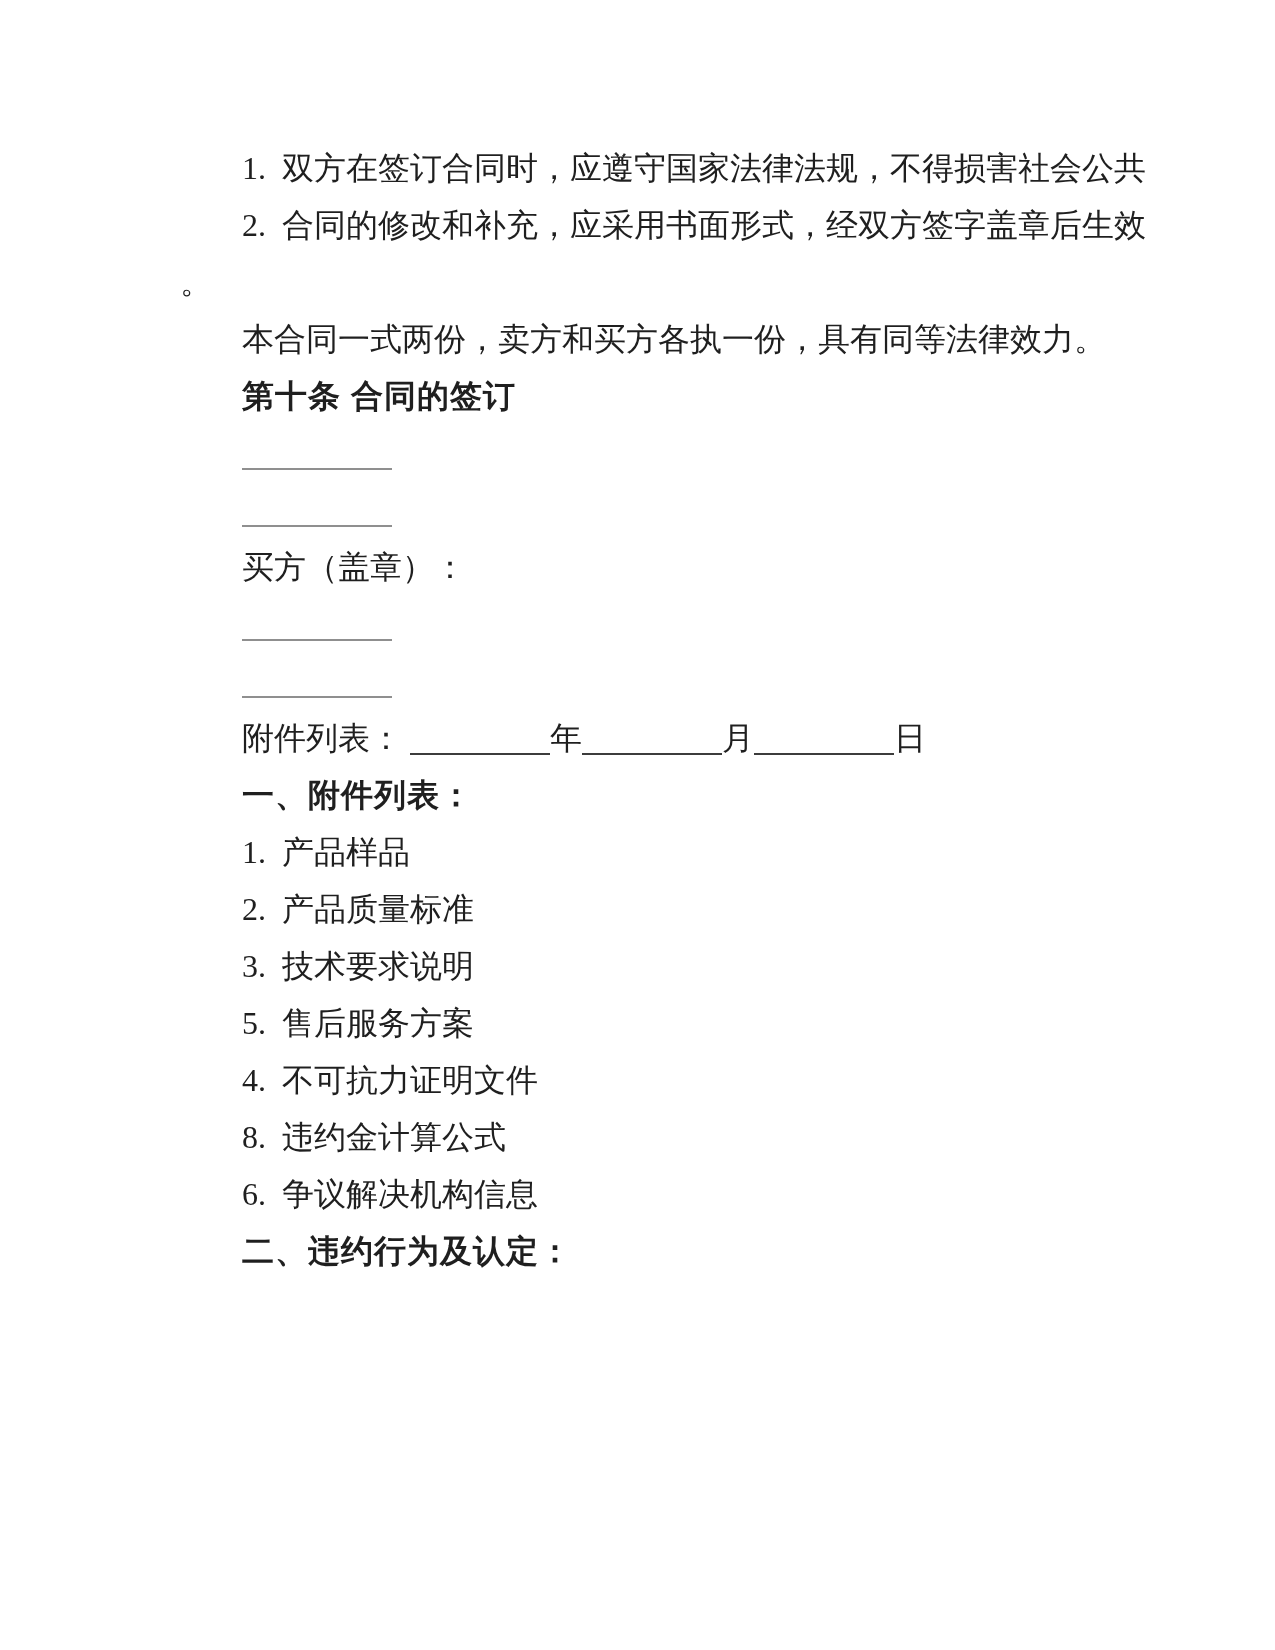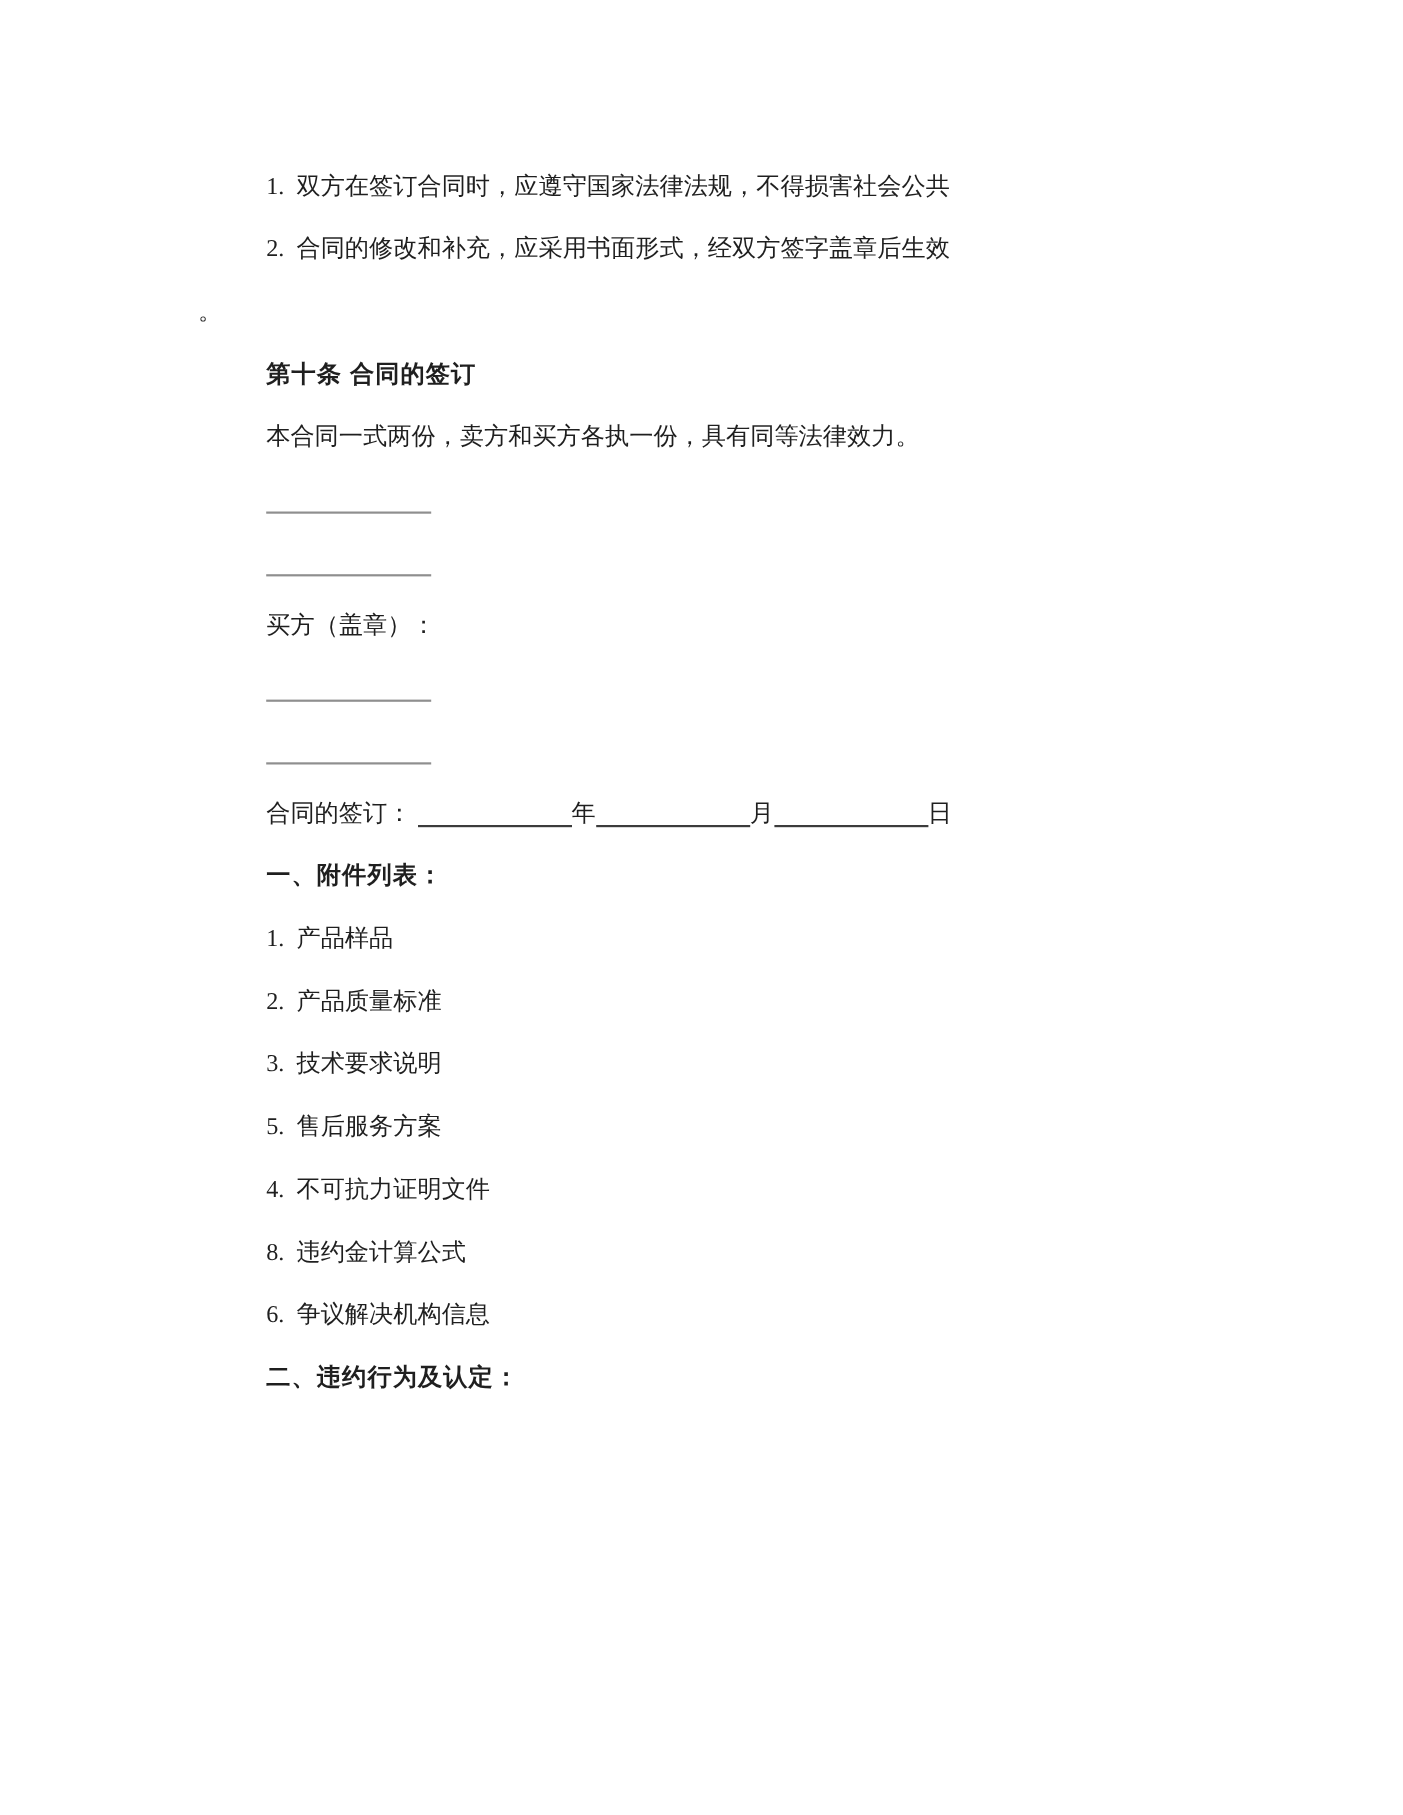--- a/index.html
+++ b/index.html
@@ -13,21 +13,21 @@
   body{
     width:1275px;height:1650px;
     font-family:"Liberation Serif","DejaVu Serif",serif;
     color:var(--text-color);
     overflow:hidden;
   }
   .page{
     width:1224px;height:1650px;
     background:var(--page-bg);
     padding:140px 0 0 180px;
-    font-size:22px;
+    font-size:32px;
     line-height:57px;
     overflow:hidden;
   }
   .ln{
     white-space:pre;
     height:57px;
   }
   .indent{padding-left:62px;}
   .bold{
     font-weight:700;
@@ -48,34 +48,34 @@
 <body>
 
 <div class="page">
 
   <div class="ln indent">1.  双方在签订合同时，应遵守国家法律法规，不得损害社会公共</div>
 
   <div class="ln indent">2.  合同的修改和补充，应采用书面形式，经双方签字盖章后生效</div>
   <div class="ln">。</div>
 
 
+  <div class="ln indent">本合同一式两份，卖方和买方各执一份，具有同等法律效力。</div>
+
   <div class="ln indent bold">第十条 合同的签订</div>
-
-  <div class="ln indent">本合同一式两份，卖方和买方各执一份，具有同等法律效力。</div>
 
 
   <div class="ln indent"><span class="blank gray w150"></span></div>
   <div class="ln indent"><span class="blank gray w150"></span></div>
 
   <div class="ln indent">买方（盖章）：</div>
 
   <div class="ln indent"><span class="blank gray w150"></span></div>
   <div class="ln indent"><span class="blank gray w150"></span></div>
 
-  <div class="ln indent"><span>合同的签订： </span><span class="blank w140"></span><span>年</span><span class="blank w140"></span><span>月</span><span class="blank w140"></span><span>日</span></div>
+  <div class="ln indent"><span>附件列表： </span><span class="blank w140"></span><span>年</span><span class="blank w140"></span><span>月</span><span class="blank w140"></span><span>日</span></div>
 
   <div class="ln indent bold">一、附件列表：</div>
 
   <div class="ln indent">1.  产品样品</div>
   <div class="ln indent">2.  产品质量标准</div>
   <div class="ln indent">3.  技术要求说明</div>
   <div class="ln indent">5.  售后服务方案</div>
   <div class="ln indent">4.  不可抗力证明文件</div>
   <div class="ln indent">8.  违约金计算公式</div>
   <div class="ln indent">6.  争议解决机构信息</div>

